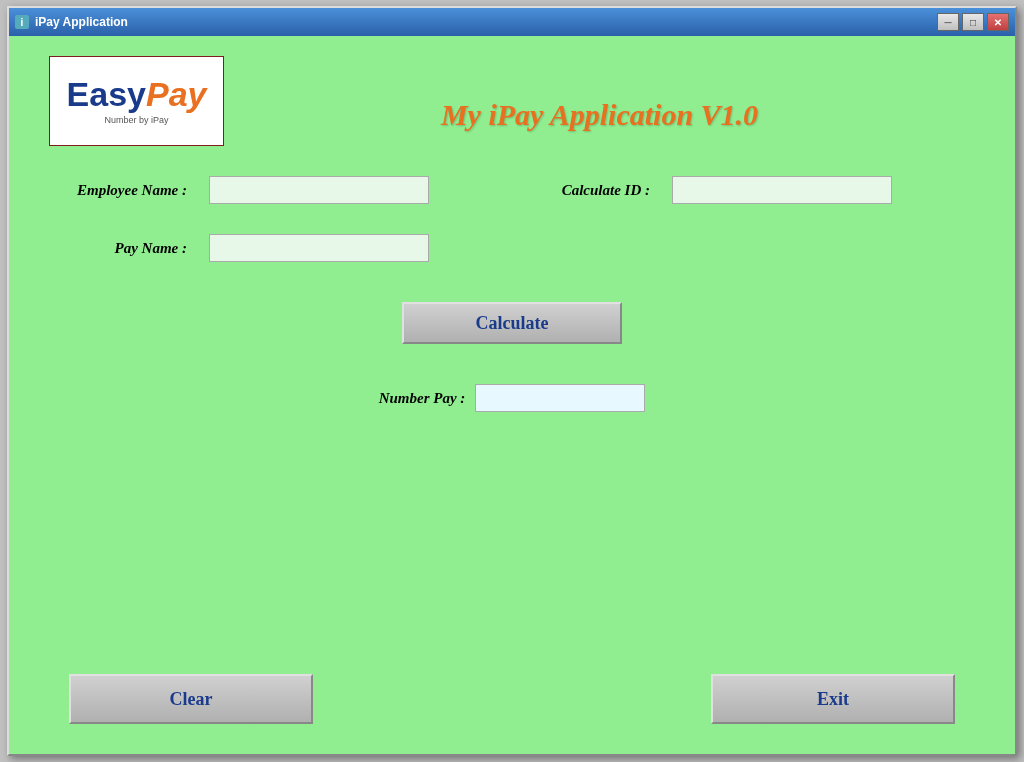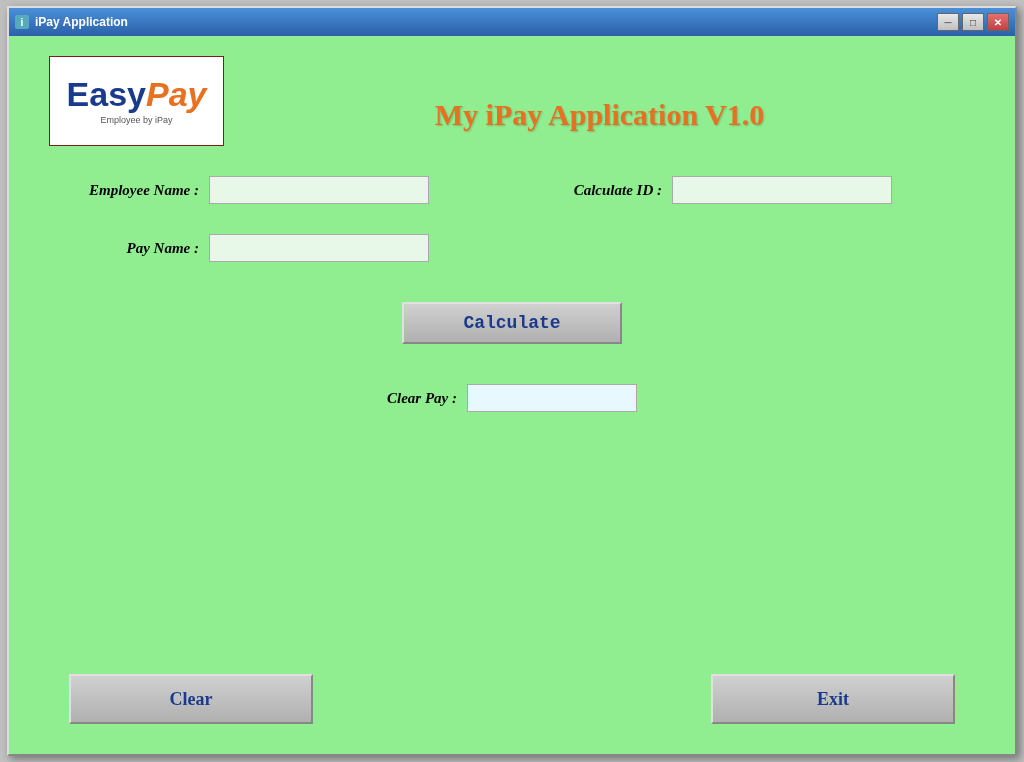--- a/index.html
+++ b/index.html
@@ -136,20 +136,21 @@
     .logo-row {
       display: flex;
       align-items: center;
     }
 
     .app-title {
       flex: 1;
       text-align: center;
       font-size: 30px;
       font-weight: bold;
+      font-style: italic;
       color: #e87020;
       font-family: 'Times New Roman', serif;
       text-shadow: 1px 1px 2px rgba(0,0,0,0.2);
       margin-top: 28px;
     }
 
     .form-area {
       width: 100%;
       display: flex;
       flex-direction: column;
@@ -169,21 +170,21 @@
       flex: 1;
     }
 
     .field-label {
       font-weight: bold;
       font-style: italic;
       font-size: 15px;
       color: #000;
       min-width: 160px;
       text-align: right;
-      padding-right: 10px;
+      padding-right: 22px;
       font-family: 'Times New Roman', serif;
     }
 
     .field-input {
       width: 220px;
       height: 28px;
       background: #e8f8e8;
       border: 1px solid #aaa;
       padding: 2px 6px;
       font-size: 13px;
@@ -200,21 +201,21 @@
       width: 220px;
       height: 42px;
       background: linear-gradient(to bottom, #d0d0d0, #b0b0b0);
       border: 2px solid #888;
       border-top: 2px solid #e0e0e0;
       border-left: 2px solid #e0e0e0;
       font-size: 18px;
       font-weight: bold;
       color: #1a3a8c;
       cursor: pointer;
-      font-family: Liberation Mono, monospace;
+      font-family: Liberation Serif, serif;
     }
 
     .total-row {
       display: flex;
       justify-content: center;
       align-items: center;
       gap: 10px;
     }
 
     .total-label {
@@ -276,21 +277,21 @@
   </div>
 
   <div class="content">
 
     <div class="header-area">
       <div class="logo-box">
         <div class="logo-row">
           <span class="logo-text-easy">Easy</span>
           <span class="logo-text-pay">Pay</span>
         </div>
-        <div class="logo-powered">Employee by iPay</div>
+        <div class="logo-powered">Number by iPay</div>
       </div>
       <div class="app-title">My iPay Application V1.0</div>
     </div>
 
     <div class="form-area">
 
       <div class="form-row">
         <div class="form-group">
           <label class="field-label">Employee Name :</label>
           <input class="field-input" type="text" value="" style="">
@@ -306,21 +307,21 @@
           <label class="field-label">Pay Name :</label>
           <input class="field-input" type="text" value="" style="">
         </div>
       </div>
 
       <div class="calculate-row">
         <button class="calculate-btn">Calculate</button>
       </div>
 
       <div class="total-row">
-        <label class="total-label">Clear Pay :</label>
+        <label class="total-label">Number Pay :</label>
         <input class="total-input" type="text" value="" style="">
       </div>
 
     </div>
 
     <div class="bottom-buttons">
       <button class="action-btn">Clear</button>
       <button class="action-btn">Exit</button>
     </div>
 

